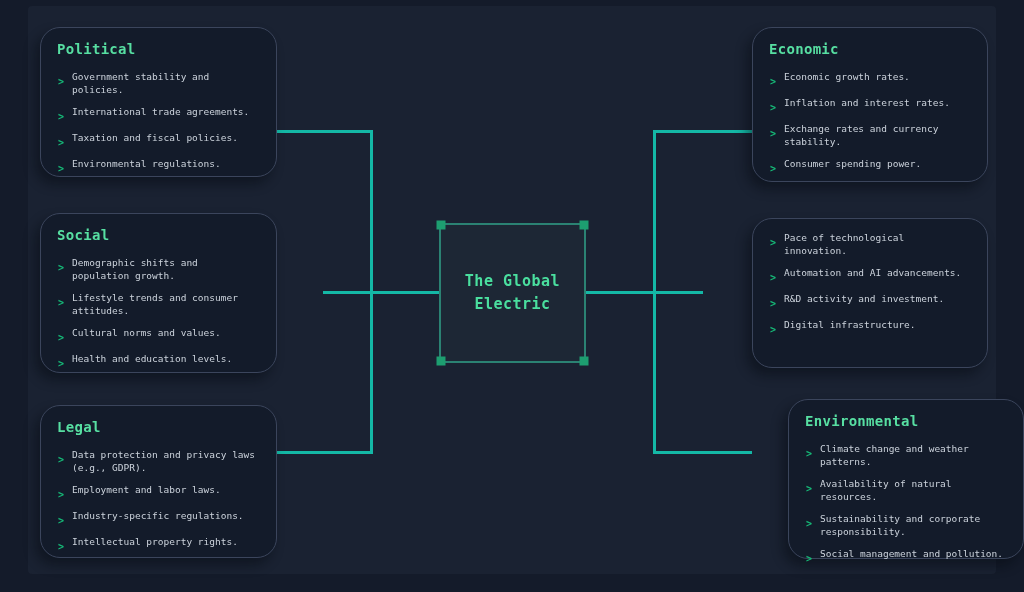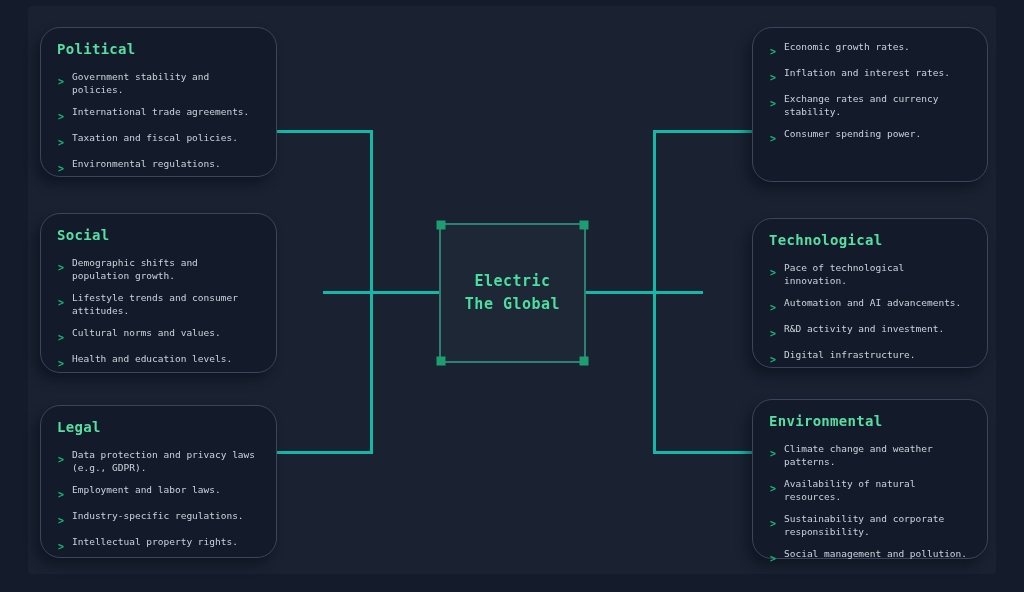--- a/index.html
+++ b/index.html
@@ -35,21 +35,21 @@
     border:1px solid var(--card-border);
     border-radius:20px;
     padding:13px 16px 10px 16px;
     box-shadow:-5px 7px 12px rgba(5,8,16,.45);
   }
   .card-political{left:40px;top:27px;width:237px;height:150px;}
   .card-social{left:40px;top:213px;width:237px;height:160px;}
   .card-legal{left:40px;top:405px;width:237px;height:153px;}
   .card-economic{left:752px;top:27px;width:236px;height:155px;}
   .card-technological{left:752px;top:218px;width:236px;height:150px;}
-  .card-environmental{left:752px;top:399px;width:236px;height:160px;}
+  .card-environmental{left:788px;top:399px;width:236px;height:160px;}
   .card-title{
     font-size:14px;font-weight:bold;color:var(--title-green);
     letter-spacing:.3px;margin:0 0 14px 0;
   }
   .items{list-style:none;display:flex;flex-direction:column;gap:10px;}
   .item{display:flex;}
   .marker{
     flex:0 0 15px;width:15px;padding-left:1px;
     color:var(--bullet-green);font-size:10px;font-weight:bold;
     margin-top:6px;line-height:10px;
@@ -164,20 +164,21 @@
         <span class="item-text">Industry-specific regulations.</span>
       </li>
       <li class="item">
         <span class="marker">&gt;</span>
         <span class="item-text">Intellectual property rights.</span>
       </li>
     </ul>
   </section>
 
   <section class="card card-economic">
+    <h2 class="card-title">Economic</h2>
     <ul class="items">
       <li class="item">
         <span class="marker">&gt;</span>
         <span class="item-text">Economic growth rates.</span>
       </li>
       <li class="item">
         <span class="marker">&gt;</span>
         <span class="item-text">Inflation and interest rates.</span>
       </li>
       <li class="item">
@@ -185,21 +186,20 @@
         <span class="item-text">Exchange rates and currency stability.</span>
       </li>
       <li class="item">
         <span class="marker">&gt;</span>
         <span class="item-text">Consumer spending power.</span>
       </li>
     </ul>
   </section>
 
   <section class="card card-technological">
-    <h2 class="card-title">Technological</h2>
     <ul class="items">
       <li class="item">
         <span class="marker">&gt;</span>
         <span class="item-text">Pace of technological innovation.</span>
       </li>
       <li class="item">
         <span class="marker">&gt;</span>
         <span class="item-text">Automation and AI advancements.</span>
       </li>
       <li class="item">
@@ -234,17 +234,17 @@
       </li>
     </ul>
   </section>
 
   <div class="center-node">
     <div class="handle handle-tl"></div>
     <div class="handle handle-tr"></div>
     <div class="handle handle-bl"></div>
     <div class="handle handle-br"></div>
     <div class="center-label">
+      <div>The Global</div>
       <div>Electric</div>
-      <div>The Global</div>
     </div>
   </div>
 </div>
 
 </body></html>

